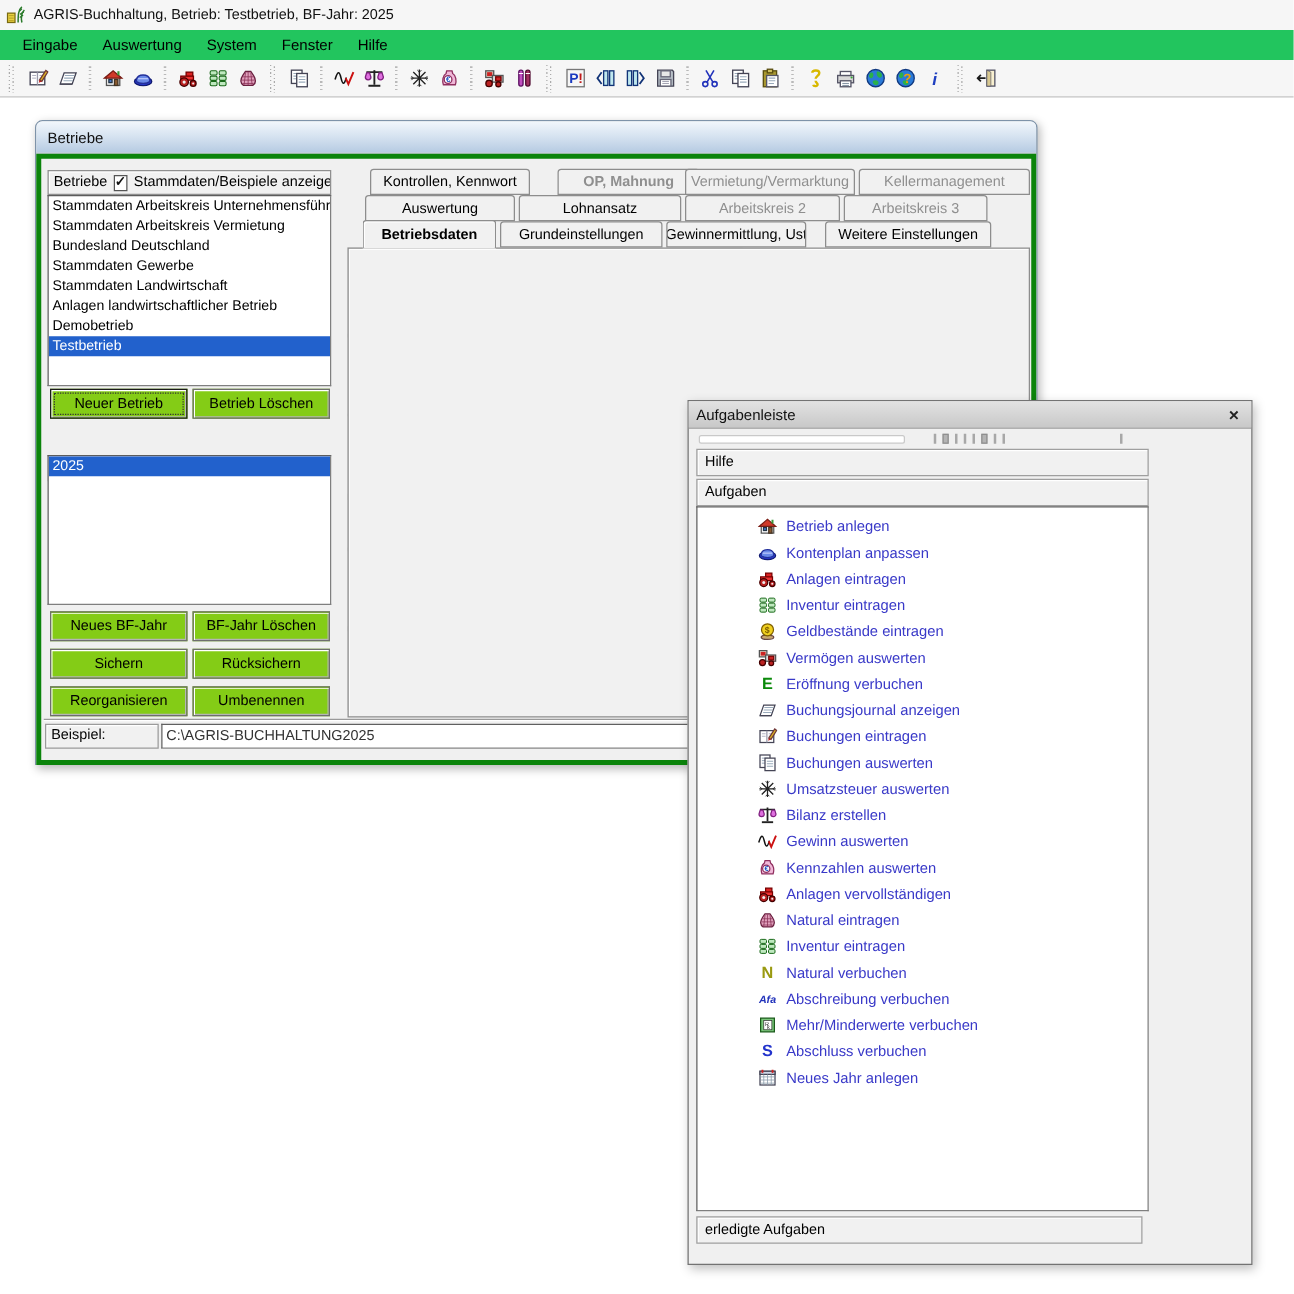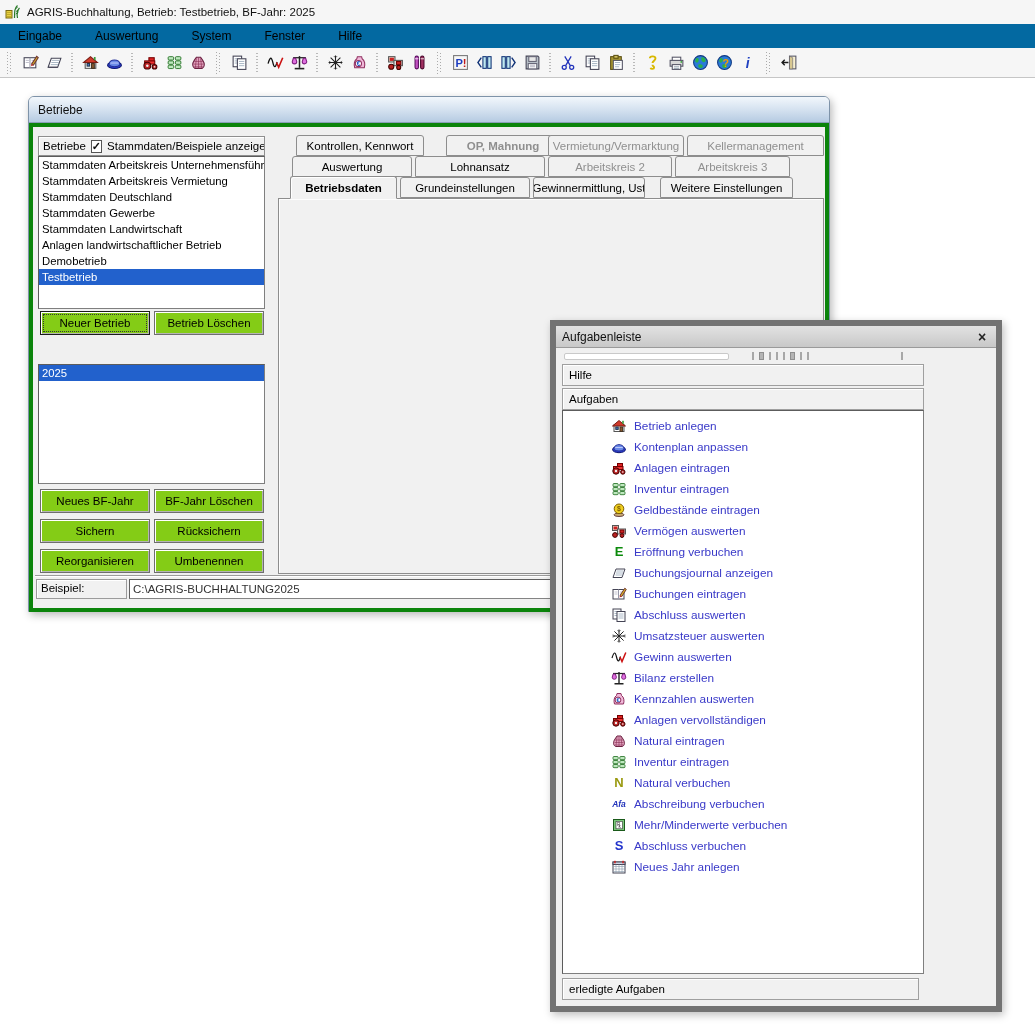--- a/index.html
+++ b/index.html
@@ -1,18 +1,18 @@
 <!DOCTYPE html>
 <html><head>
 <meta charset="utf-8">
 <style>
   * { box-sizing: border-box; margin: 0; padding: 0; }
   html,body { width:1035px; height:1035px; background:#fff; font-family:"Liberation Sans", sans-serif; overflow:hidden; }
   .app-titlebar { height:24px; display:flex; align-items:center; gap:6px; padding-left:5px; background:#f6f6f6; font-size:11.5px; color:#111; }
-  .menubar { height:24px; display:flex; align-items:center; padding-left:8px; background:#0369a1; font-size:12px;gap:13px; }
+  .menubar { height:24px; display:flex; align-items:center; padding-left:8px; background:#22c55e; font-size:12px; }
   .menu-item { padding:3px 10px; cursor:default; }
   .toolbar { height:30px; display:flex; align-items:center; background:#f6f6f6; border-bottom:1px solid #c6c6c6; padding-left:1px; }
   .tbtn { width:24px; height:24px; display:flex; align-items:center; justify-content:center; border:1px solid transparent; }
   .tbtn svg { width:17px; height:17px; }
   .tsep { width:2px; height:20px; margin:0 5px;
     background:repeating-linear-gradient(to bottom,#b9b9b9 0 1px,transparent 1px 3px); }
   .tgrip { width:5px; height:22px; margin:0 6px;
     background:repeating-linear-gradient(to bottom,#ababab 0 1px,transparent 1px 3px),
                repeating-linear-gradient(to bottom,#ababab 0 1px,transparent 1px 3px);
     background-size:1px 100%,1px 100%; background-position:0 0,3px 1px; background-repeat:no-repeat; }
@@ -34,21 +34,21 @@
   .li { height:16px; line-height:16px; font-size:11.3px; padding-left:3px; white-space:nowrap; color:#000; }
   .li.sel { background:#2261cc; color:#fff; }
   .cb { width:13px; height:13px; background:#fff; border:1px solid #555; display:inline-flex; align-items:center; justify-content:center; font-size:11px; font-weight:bold; color:#111; line-height:11px; }
   .tab { position:absolute; height:21px; background:#f1f1f1; border:1px solid #8d8d8d; border-radius:3px 3px 0 0; font-size:11.5px; display:flex; align-items:center; justify-content:center; overflow:hidden; white-space:nowrap; z-index:2; }
   .tab.dis { color:#8f8f8f; }
   .tab.active { height:23px; font-weight:bold; z-index:6; border-bottom:1px solid #f1f1f1; box-shadow:inset 1px 1px 0 #fff; }
   .tab-panel { position:absolute; left:245px; top:71px; width:546px; height:376px; background:#f1f1f1; border:1px solid #8d8d8d; box-shadow:inset 1px 1px 0 #fdfdfd; z-index:1; }
   .groove { position:absolute; left:2px; right:2px; top:448px; height:2px; border-top:1px solid #9a9a9a; border-bottom:1px solid #fff; }
 
   
-  .panel { position:absolute; left:550px; top:320px; width:452px; height:692px; background:#f0f0f0; border:6px solid #737373; box-shadow:2px 3px 8px rgba(0,0,0,.25); z-index:10; }
+  .panel { position:absolute; left:550px; top:320px; width:452px; height:692px; background:#f0f0f0; border:1px solid #737373; box-shadow:2px 3px 8px rgba(0,0,0,.25); z-index:10; }
   .panel-titlebar { height:22px; background:linear-gradient(#e2e2e2,#c8c8c8); border-bottom:1px solid #9a9a9a; display:flex; align-items:center; padding:0 6px; font-size:12px; color:#111; }
   .panel-close { margin-left:auto; width:16px; height:16px; display:flex; align-items:center; justify-content:center; font-size:14px; font-weight:bold; color:#222; cursor:default; }
   .grip-strip { position:absolute; left:0; top:22px; width:100%; height:15px; }
   .grip-pill { position:absolute; left:8px; top:5px; width:165px; height:7px; background:#fff; border:1px solid #c9c9c9; border-radius:2px; }
   .tick { position:absolute; top:4px; width:2px; height:8px; background:#a8a8a8; }
   .tick.big { width:5px; background:#b4b4b4; border:1px solid #8f8f8f; }
   .bar3d { position:absolute; background:#f1f1f1; border:1px solid #9f9f9f; box-shadow:inset 1px 1px 0 #fff; font-size:11.5px; display:flex; align-items:center; padding-left:6px; }
   .task { height:21px; display:flex; align-items:center; gap:7px; padding-left:6px; }
   .task svg { width:16px; height:16px; flex:0 0 16px; }
   .task-label { font-size:11.8px; color:#3939c8; white-space:nowrap; }
@@ -305,21 +305,21 @@
   <div class="win-body">
 
     <div class="hdrbox" style="left:5px;top:9px;width:227px;height:20px;">
       <span>Betriebe</span>
       <span class="cb">✓</span>
       <span>Stammdaten/Beispiele anzeigen</span>
     </div>
     <div class="listbox" id="betriebe-list" style="left:5px;top:29px;width:227px;height:153px;">
         <div class="li">Stammdaten Arbeitskreis Unternehmensführung</div>
         <div class="li">Stammdaten Arbeitskreis Vermietung</div>
-        <div class="li">Stammdaten Deutschland</div>
+        <div class="li">Bundesland Deutschland</div>
         <div class="li">Stammdaten Gewerbe</div>
         <div class="li">Stammdaten Landwirtschaft</div>
         <div class="li">Anlagen landwirtschaftlicher Betrieb</div>
         <div class="li">Demobetrieb</div>
         <div class="li sel">Testbetrieb</div>
       </div>
 
     <div class="btn focus" style="left:7px;top:184px;width:110px;height:24px;">Neuer Betrieb</div>
     <div class="btn" style="left:121px;top:184px;width:110px;height:24px;">Betrieb Löschen</div>
 
@@ -538,55 +538,55 @@
       </div>
       <div class="task">
         <span style="display:inline-flex;width:16px;justify-content:center;">
           <svg viewBox="0 0 16 16">
             <rect x="2" y="2" width="8" height="10" fill="#fff" stroke="#445"></rect>
             <path d="M3.5 4.5h5M3.5 6.5h5M3.5 8.5h5" stroke="#9ab" stroke-width=".8"></path>
             <rect x="6" y="4.5" width="8" height="10" fill="#fff" stroke="#445"></rect>
             <path d="M7.5 7h5M7.5 9h5M7.5 11h5" stroke="#9ab" stroke-width=".8"></path>
           </svg>
         </span>
-        <span class="task-label">Abschluss auswerten</span>
+        <span class="task-label">Buchungen auswerten</span>
       </div>
       <div class="task">
         <span style="display:inline-flex;width:16px;justify-content:center;">
           <svg viewBox="0 0 16 16">
             <g stroke="#222" stroke-width="1">
               <path d="M8 1.5 V14.5 M1.5 8 H14.5 M3.4 3.4 L12.6 12.6 M12.6 3.4 L3.4 12.6"></path>
             </g>
             <g stroke="#222" stroke-width=".7">
               <path d="M8 3.5 L6.5 2 M8 3.5 L9.5 2 M8 12.5 L6.5 14 M8 12.5 L9.5 14 M3.5 8 L2 6.5 M3.5 8 L2 9.5 M12.5 8 L14 6.5 M12.5 8 L14 9.5"></path>
             </g>
           </svg>
         </span>
         <span class="task-label">Umsatzsteuer auswerten</span>
       </div>
       <div class="task">
         <span style="display:inline-flex;width:16px;justify-content:center;">
           <svg viewBox="0 0 16 16">
-            <path d="M1 9 C3 2.5 4.2 2.5 5.5 8 C6.8 13.5 8 13 9.5 7.5" fill="none" stroke="#111" stroke-width="1.2"></path>
-            <path d="M9 8 L11 12.5 L14.8 3.5" fill="none" stroke="#c11" stroke-width="1.5"></path>
-          </svg>
-        </span>
-        <span class="task-label">Gewinn auswerten</span>
-      </div>
-      <div class="task">
-        <span style="display:inline-flex;width:16px;justify-content:center;">
-          <svg viewBox="0 0 16 16">
             <rect x="7.3" y="2" width="1.4" height="11" fill="#222"></rect>
             <rect x="3.5" y="13" width="9" height="1.5" fill="#222"></rect>
             <path d="M2 3.5 H14" stroke="#222" stroke-width="1.2"></path>
             <path d="M2.2 4 L1.2 7.2 A2.1 2.1 0 0 0 5.4 7.2 L4.4 4 Z" fill="#e070e0" stroke="#802080"></path>
             <path d="M11.6 4 L10.6 7.2 A2.1 2.1 0 0 0 14.8 7.2 L13.8 4 Z" fill="#e070e0" stroke="#802080"></path>
           </svg>
         </span>
         <span class="task-label">Bilanz erstellen</span>
+      </div>
+      <div class="task">
+        <span style="display:inline-flex;width:16px;justify-content:center;">
+          <svg viewBox="0 0 16 16">
+            <path d="M1 9 C3 2.5 4.2 2.5 5.5 8 C6.8 13.5 8 13 9.5 7.5" fill="none" stroke="#111" stroke-width="1.2"></path>
+            <path d="M9 8 L11 12.5 L14.8 3.5" fill="none" stroke="#c11" stroke-width="1.5"></path>
+          </svg>
+        </span>
+        <span class="task-label">Gewinn auswerten</span>
       </div>
       <div class="task">
         <span style="display:inline-flex;width:16px;justify-content:center;">
           <svg viewBox="0 0 16 16">
             <path d="M6 2.5 H10 L10.5 4.5 C13 6 13.5 10 12.5 13 H3.5 C2.5 10 3 6 5.5 4.5 Z" fill="#f0b8d8" stroke="#903060"></path>
             <circle cx="7" cy="9" r="2.9" fill="#fff" stroke="#903060"></circle>
             <text x="5.5" y="11" font-size="6" fill="#1a50c0" font-weight="bold">€</text>
           </svg>
         </span>
         <span class="task-label">Kennzahlen auswerten</span>

